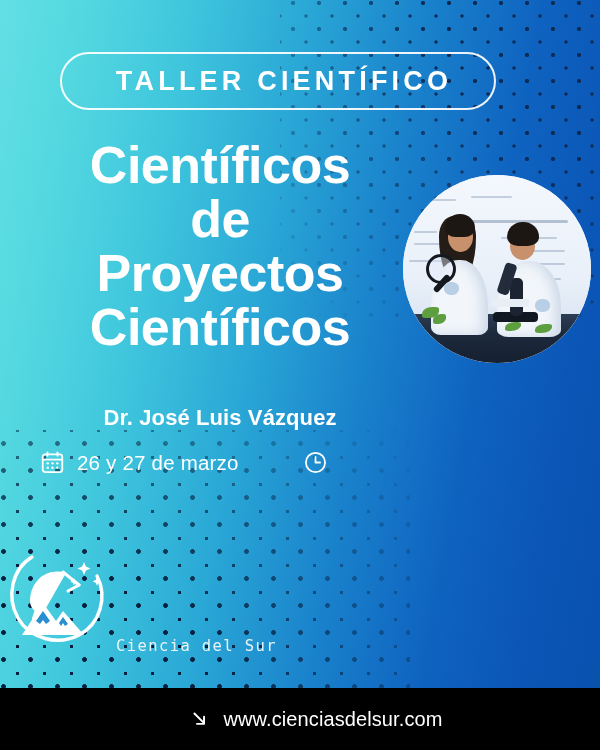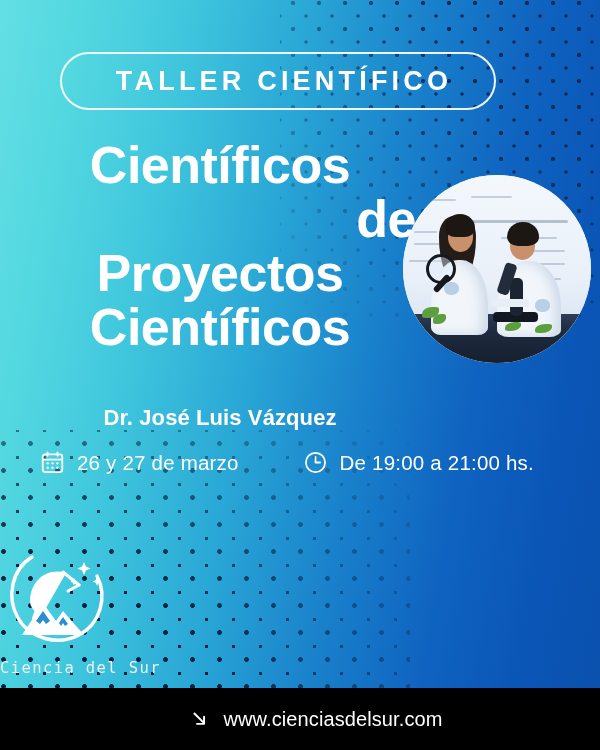--- a/index.html
+++ b/index.html
@@ -83,21 +83,21 @@
     top: 138px;
     width: 392px;
     color: #ffffff;
     font-size: 52px;
     line-height: 1.04;
     font-weight: 700;
     text-align: center;
     letter-spacing: -0.5px;
   }
   .title .l1 { display:block; }
-  .title .l2 { display:block;text-align:right; }
+  .title .l2 { display:block; }
   .title .l3 { display:block; }
   .title .l4 { display:block; }
 
   .speaker {
     position: absolute;
     left: 24px;
     top: 405px;
     width: 392px;
     text-align: center;
     color: #ffffff;
@@ -202,22 +202,21 @@
     color: #ffffff;
   }
   .icon { flex: 0 0 auto; display:block; }
 
   
   .logo {
     position: absolute;
     left: 0; right: 0;
     top: 545px;
     display: flex;
-    flex-direction: column;
-    align-items: flex-start;
+    align-items: flex-end;
   }
   .logo-mark { display:block; }
   .logo-text {
     margin-top: 4px;
     color: #eaf4f7;
     font-family: "DejaVu Sans Mono", monospace;
     font-size: 15.5px;
     letter-spacing: 1.4px;
     font-weight: 400;
   }
@@ -319,21 +318,20 @@
           <circle cx="16.6" cy="17" r="1.15" fill="#ffffff"></circle>
         </svg>
         <span class="dtext">26 y 27 de marzo</span>
       </div>
 
       <div class="ditem second">
         <svg class="icon" width="25" height="25" viewBox="0 0 24 24" fill="none">
           <circle cx="12" cy="12" r="9.2" stroke="#ffffff" stroke-width="1.7"></circle>
           <path d="M12 6.6 V12 H16.4" stroke="#ffffff" stroke-width="1.7" stroke-linecap="round" stroke-linejoin="round"></path>
         </svg>
-        <span class="dtext">De 19:00 a 21:00 hs.</span>
       </div>
     </div>
 
   </div>
 
   <div class="logo">
     <svg class="logo-mark" width="116" height="110" viewBox="0 0 116 110" fill="none">
 
       <path d="M32 12 C12 24 6 52 18 73 C30 94 58 101 79 90 C100 79 108 52 97 31" stroke="#ffffff" stroke-width="3.4" stroke-linecap="round" fill="none"></path>
 

